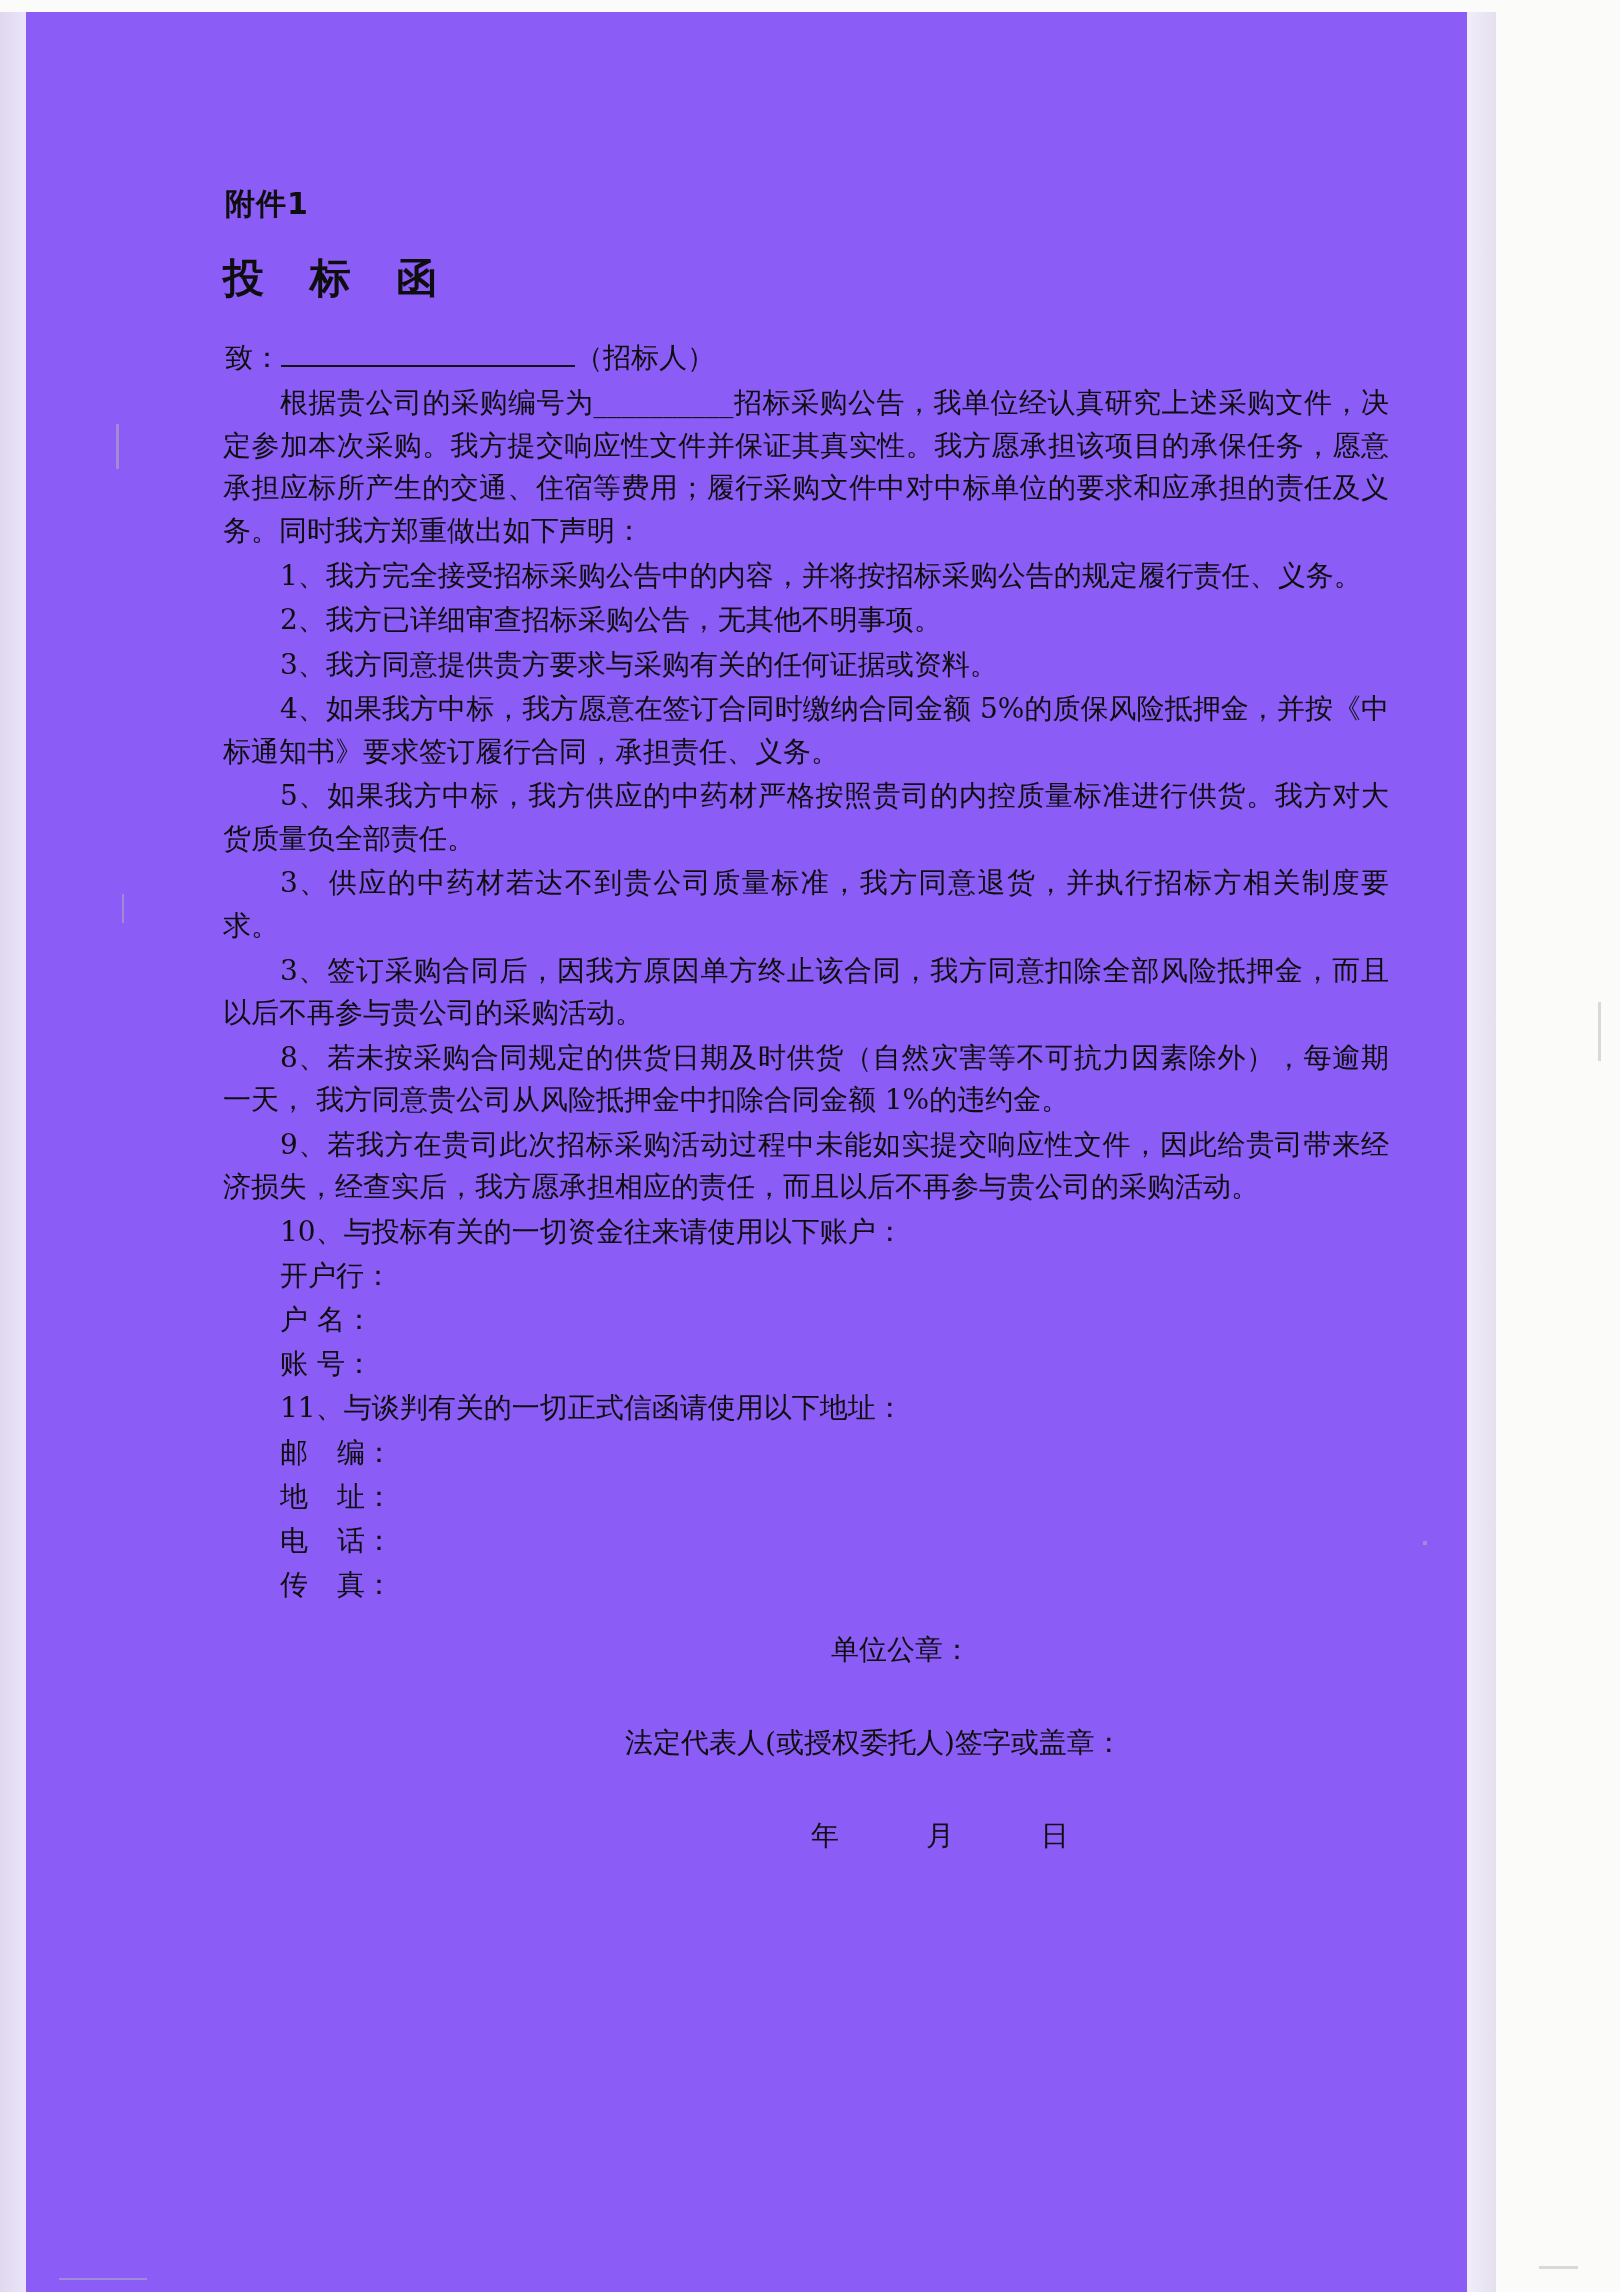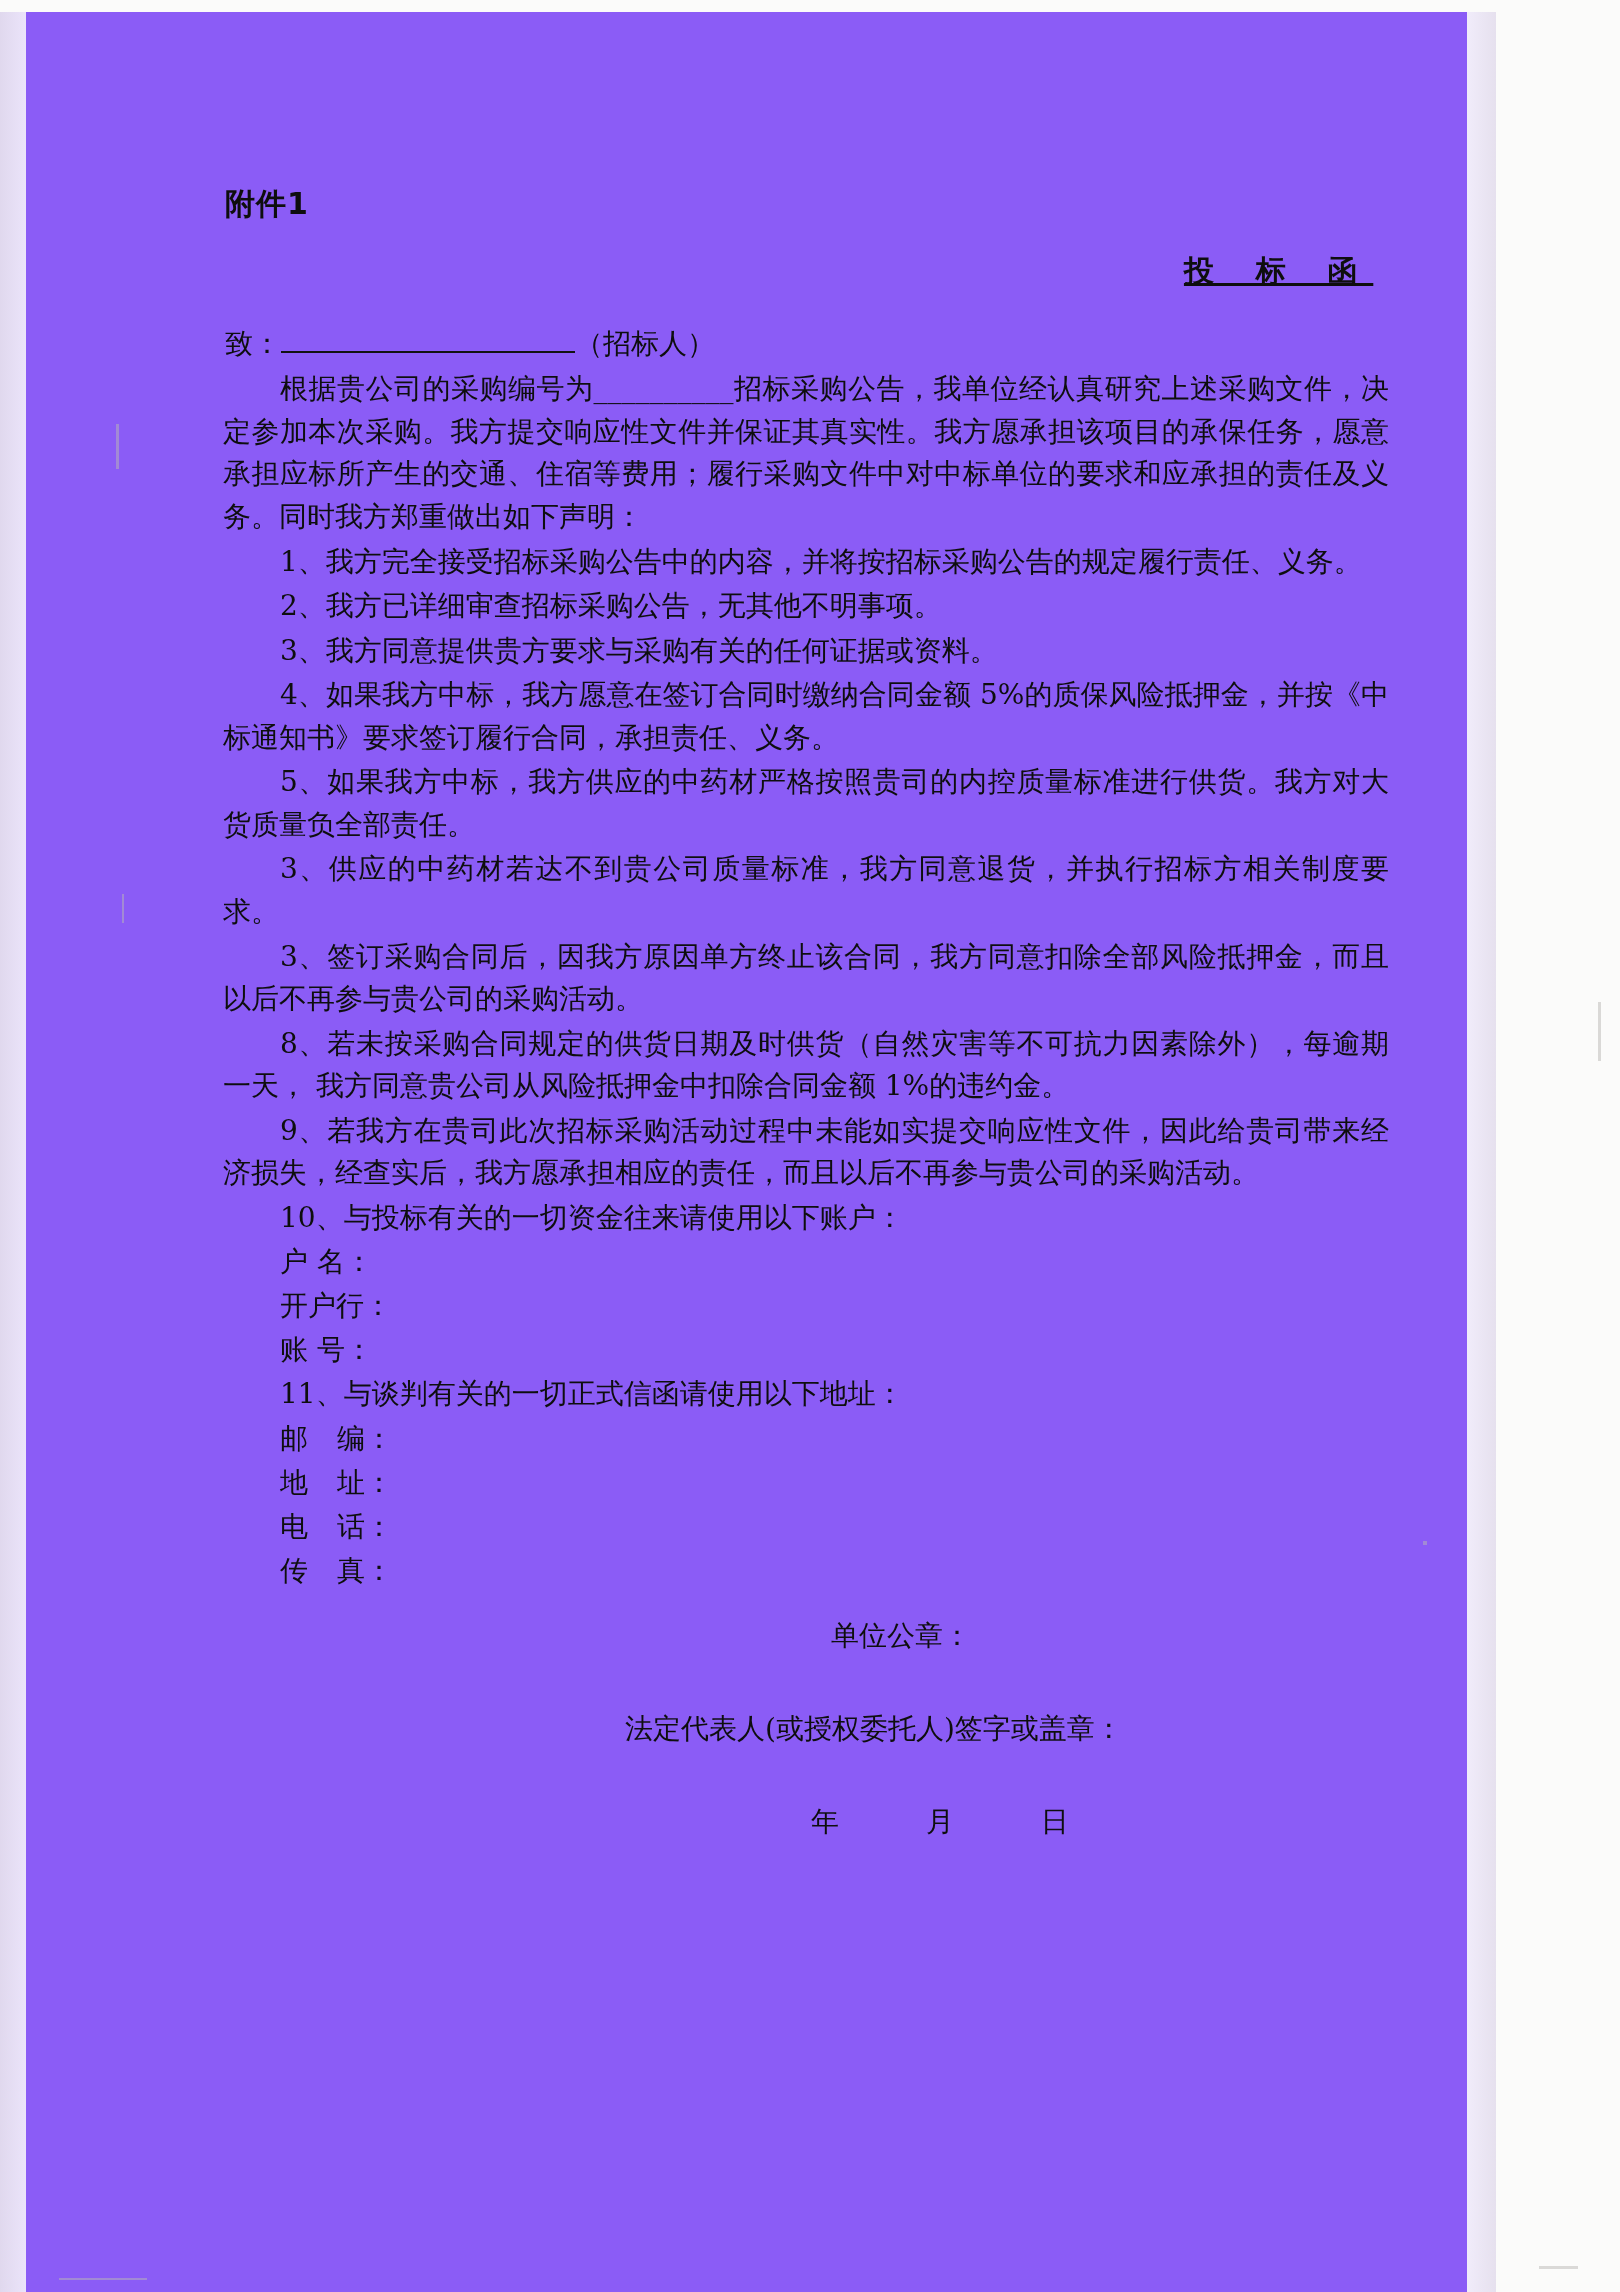--- a/index.html
+++ b/index.html
@@ -52,28 +52,27 @@
 
   .attachment-label {
     font-size: 30px;
     letter-spacing: 1px;
     margin: 0 0 25.5px 2px;
     font-family: "DejaVu Sans", "Liberation Sans", sans-serif;
     font-weight: 600;
   }
 
   .doc-title {
-    text-align: right;
-    font-size: 30px;
+    text-align: left;
+    font-size: 41px;
     font-weight: 700;
     letter-spacing: 15.7px;
     margin: 0 0 33px 0;
     padding-right: 15.7px;
     font-family: "DejaVu Sans", "Liberation Sans", sans-serif;
-    text-decoration: underline;
   }
 
   .to-line {
     font-size: 28px;
     margin: 0 0 5.9px 2px;
     white-space: nowrap;
   }
   .blank-line {
     display: inline-block;
     border-bottom: 2px solid #121212;
@@ -151,22 +150,22 @@
     <p class="body indent">2、我方已详细审查招标采购公告，无其他不明事项。</p>
     <p class="body indent">3、我方同意提供贵方要求与采购有关的任何证据或资料。</p>
     <p class="body indent">4、如果我方中标，我方愿意在签订合同时缴纳合同金额 5%的质保风险抵押金，并按《中标通知书》要求签订履行合同，承担责任、义务。</p>
     <p class="body indent">5、如果我方中标，我方供应的中药材严格按照贵司的内控质量标准进行供货。我方对大货质量负全部责任。</p>
     <p class="body indent">3、供应的中药材若达不到贵公司质量标准，我方同意退货，并执行招标方相关制度要求。</p>
     <p class="body indent">3、签订采购合同后，因我方原因单方终止该合同，我方同意扣除全部风险抵押金，而且以后不再参与贵公司的采购活动。</p>
     <p class="body indent">8、若未按采购合同规定的供货日期及时供货（自然灾害等不可抗力因素除外），每逾期一天， 我方同意贵公司从风险抵押金中扣除合同金额 1%的违约金。</p>
     <p class="body indent">9、若我方在贵司此次招标采购活动过程中未能如实提交响应性文件，因此给贵司带来经济损失，经查实后，我方愿承担相应的责任，而且以后不再参与贵公司的采购活动。</p>
     <p class="body indent">10、与投标有关的一切资金往来请使用以下账户：</p>
 
+    <p class="bank-line">开户行：</p>
     <p class="bank-line">户 名：</p>
-    <p class="bank-line">开户行：</p>
     <p class="bank-line">账 号：</p>
 
     <p class="body indent">11、与谈判有关的一切正式信函请使用以下地址：</p>
 
     <p class="addr-line">
       <span class="sp-wide">邮</span><span>编</span><span>：</span>
     </p>
     <p class="addr-line">
       <span class="sp-wide">地</span><span>址</span><span>：</span>
     </p>

